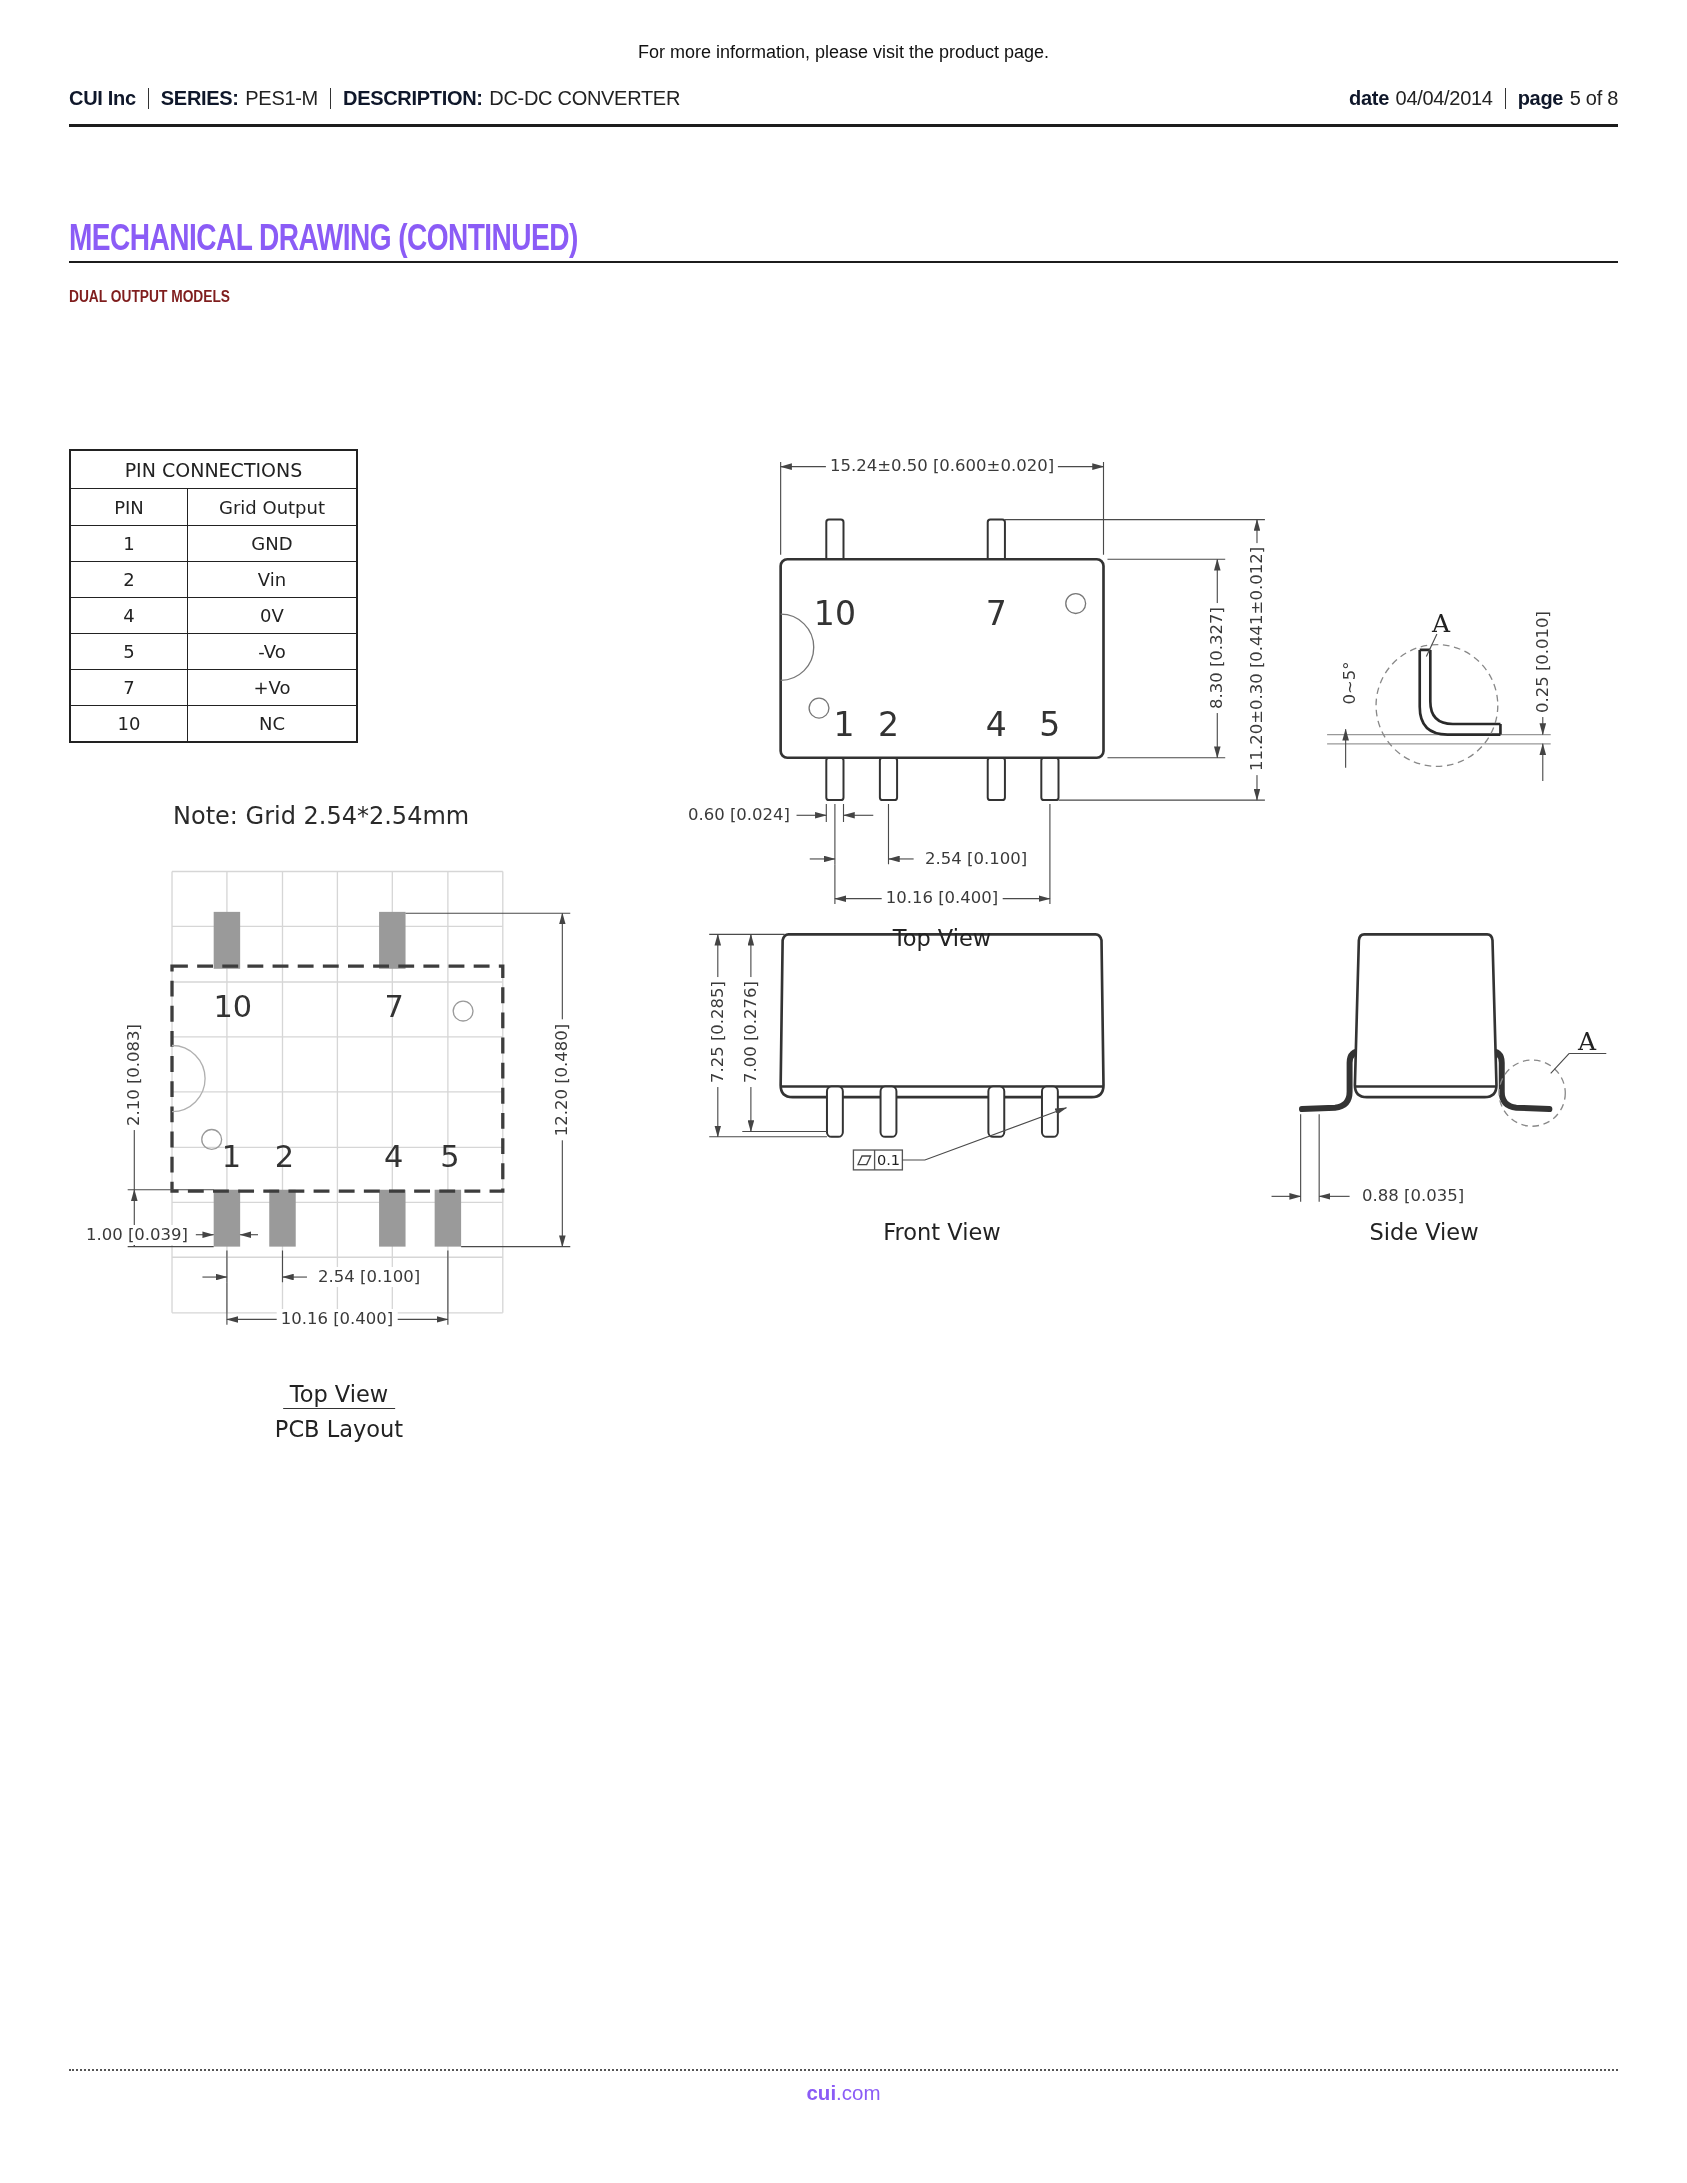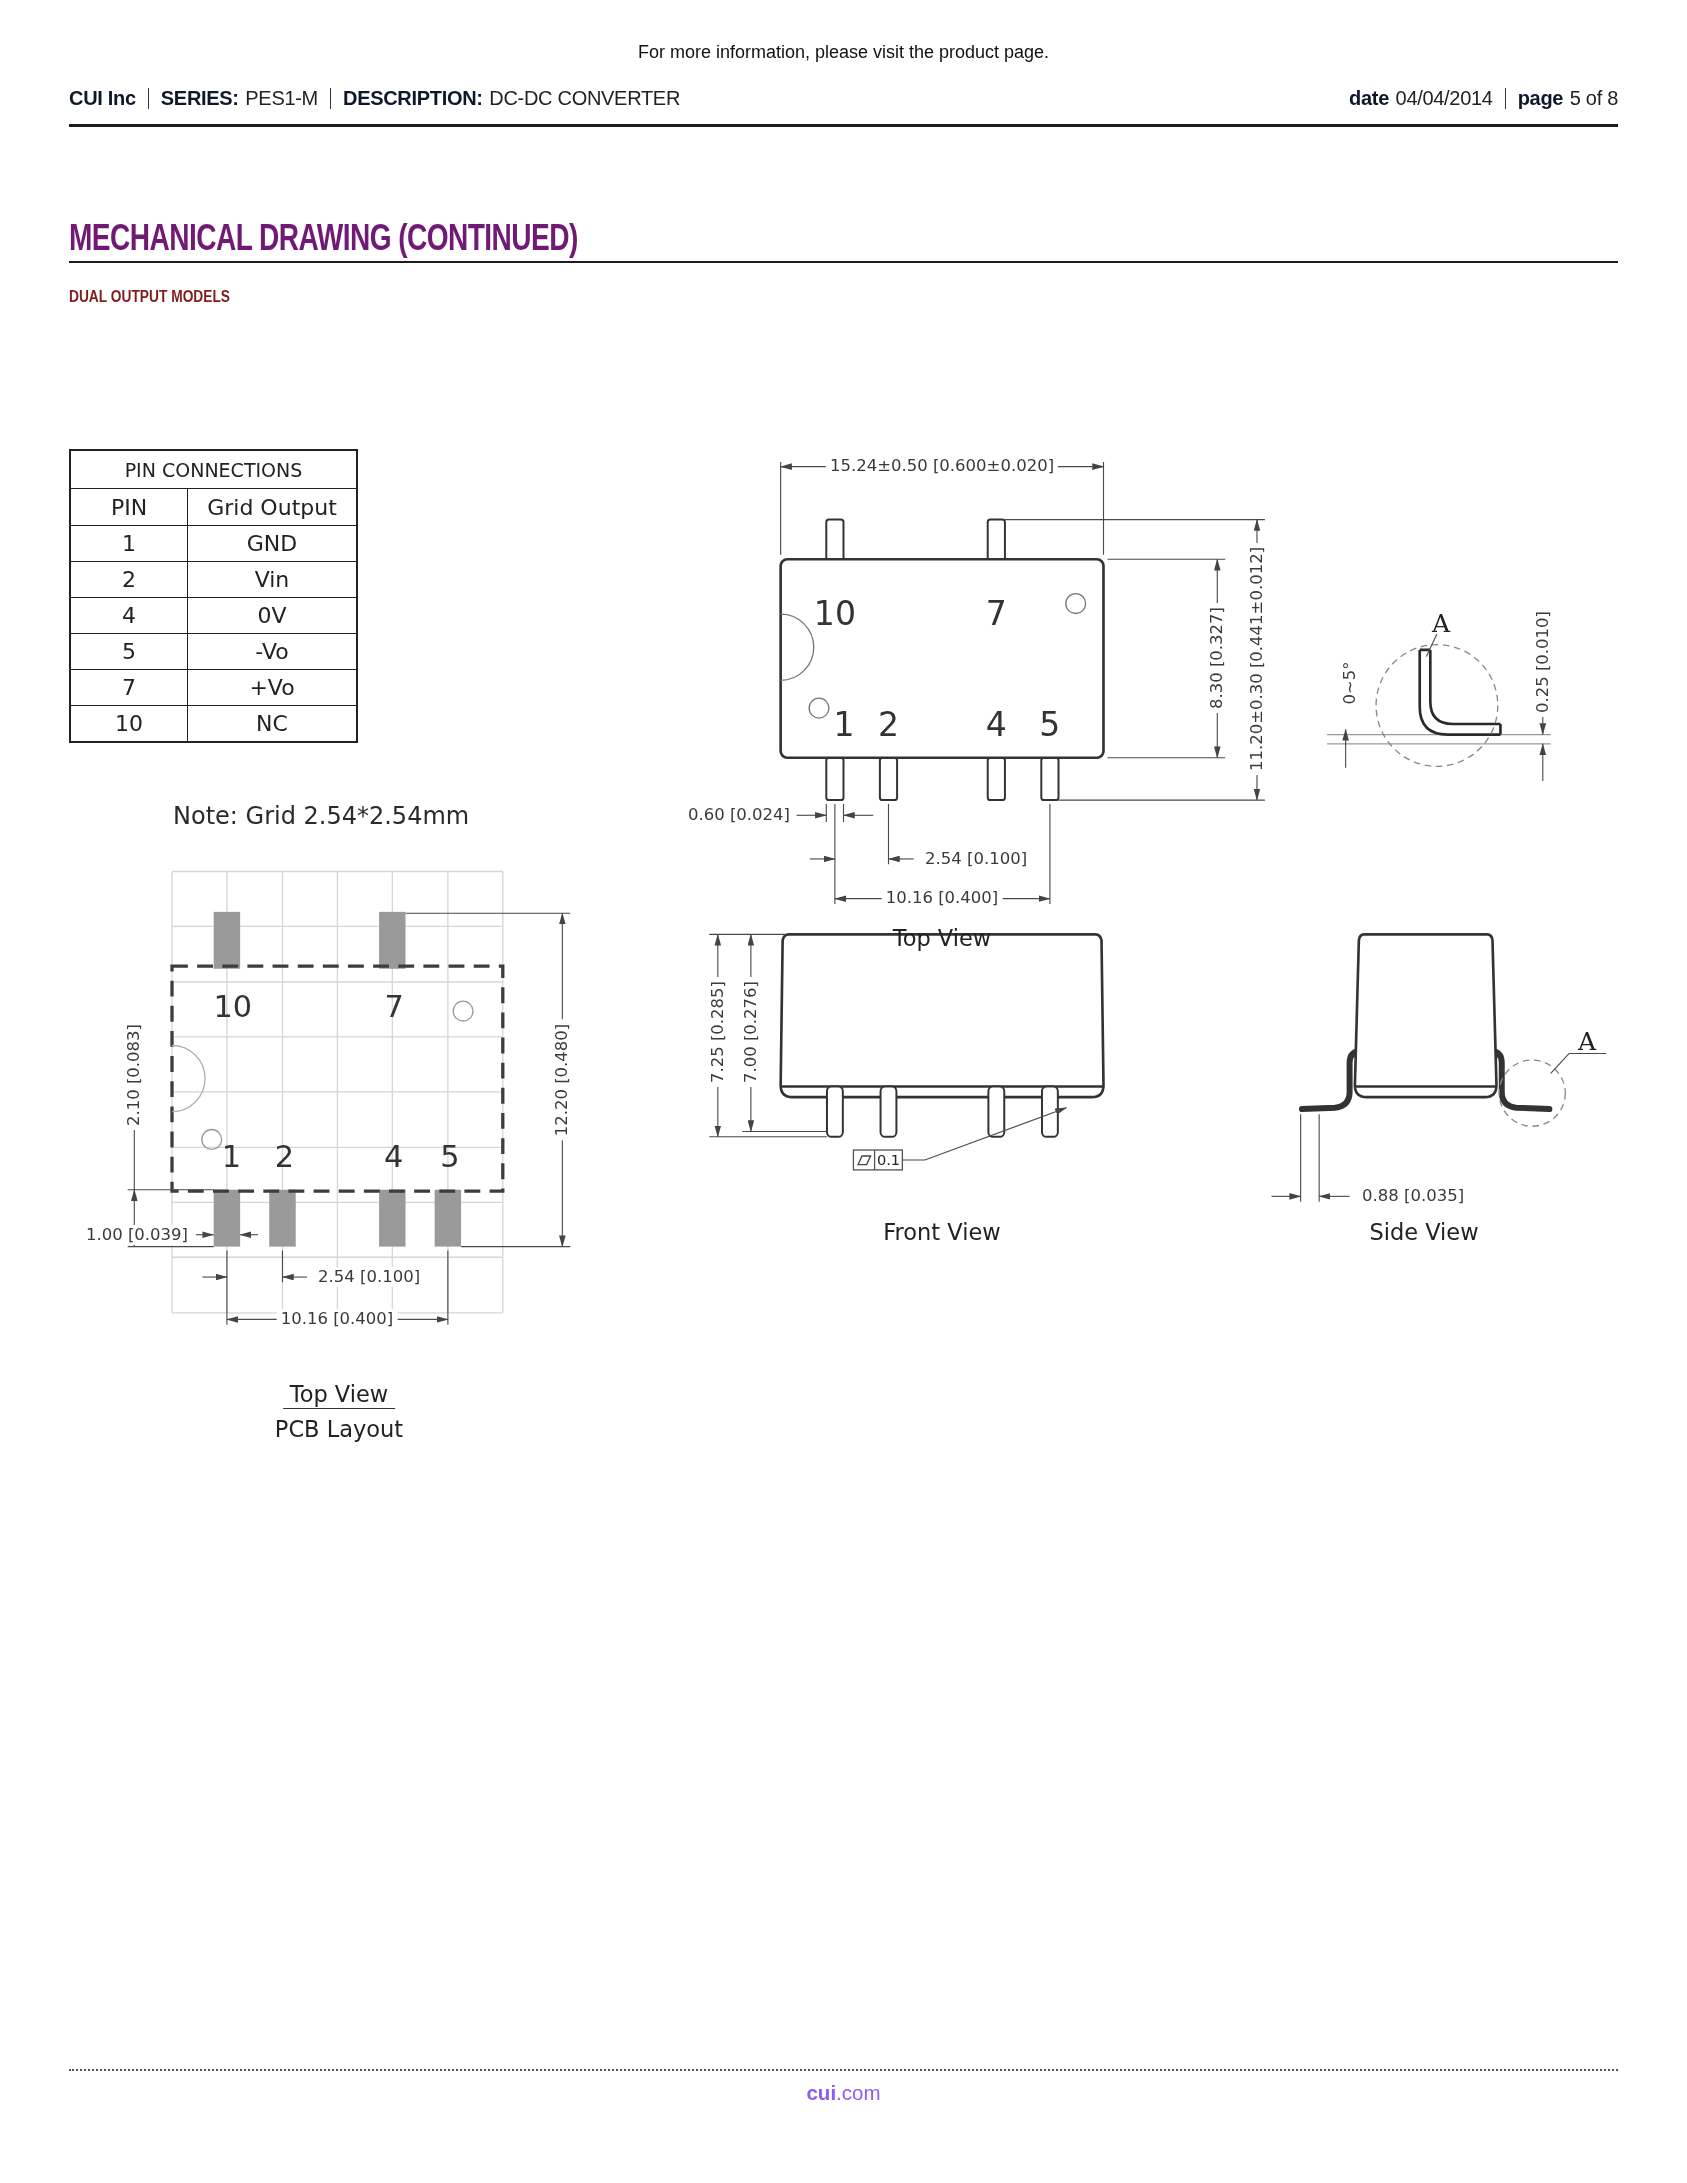--- a/index.html
+++ b/index.html
@@ -12,32 +12,32 @@
   .top-note a{color:#111;cursor:pointer;}
   .info-bar{position:absolute;top:87px;left:69px;right:69px;display:flex;
             align-items:center;font-size:20px;color:#222;letter-spacing:-0.3px;}
   .info-bar b{font-weight:bold;color:#0f172a;}
   .sep{display:inline-block;width:0;height:21px;border-left:1.3px solid #333;margin:0 12px;}
   .gap6{display:inline-block;width:6.6px;}
   .spacer{flex:1;}
   .rule1{position:absolute;top:124px;left:69px;right:69px;height:2.6px;background:#1c1c1c;}
   
   .big-title{position:absolute;top:217px;left:69px;font-size:36px;font-weight:bold;
-             color:#701a75;white-space:nowrap;}
+             color:#8b5cf6;white-space:nowrap;}
   .big-title span{display:inline-block;transform:scaleX(.78);transform-origin:left center;letter-spacing:-0.7px;}
   .rule2{position:absolute;top:261px;left:69px;right:69px;height:2px;background:#1c1c1c;}
   .subtitle{position:absolute;top:288px;left:69px;font-size:16px;font-weight:bold;color:#7f1d1d;}
   .subtitle span{display:inline-block;transform:scaleX(.86);transform-origin:left center;}
   .units{position:absolute;top:340px;left:69px;font-size:18.5px;line-height:25px;
          color:#222;font-family:"DejaVu Sans",sans-serif;}
   
   .pin-table{position:absolute;top:449px;left:69px;border-collapse:collapse;
              font-family:"DejaVu Sans",sans-serif;color:#222;}
   .pin-table td{border:1.3px solid #222;text-align:center;vertical-align:middle;
-                font-size:22px;padding:0;}
+                font-size:18px;padding:0;}
   .pin-table .t-title td{height:37px;font-size:19px;}
   .pin-table .t-head td{height:36px;}
   .pin-table .t-row td{height:35px;}
   .pin-table .c1{width:116px;}
   .pin-table .c2{width:168px;}
   .pin-table{border:2px solid #222;}
   
   .dim{position:absolute;font-family:"DejaVu Sans",sans-serif;font-size:16.5px;color:#3a3a3a;
        white-space:nowrap;background:#fff;padding:0 4px;line-height:20px;}
   .dim.c{transform:translate(-50%,-50%);}

